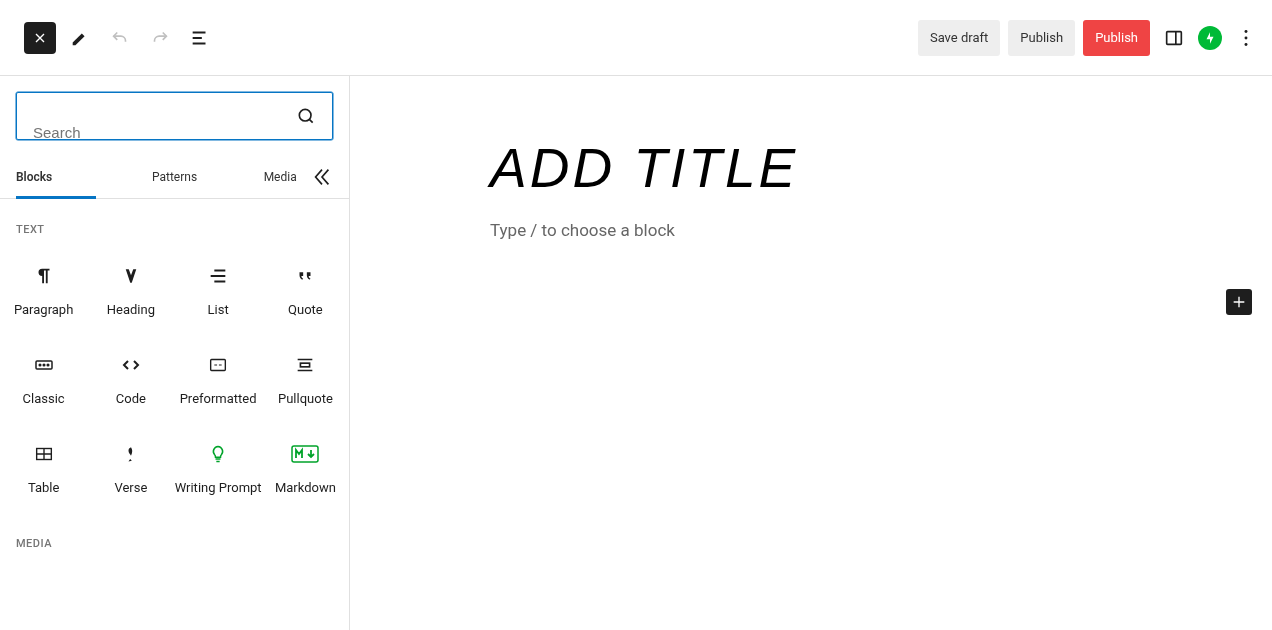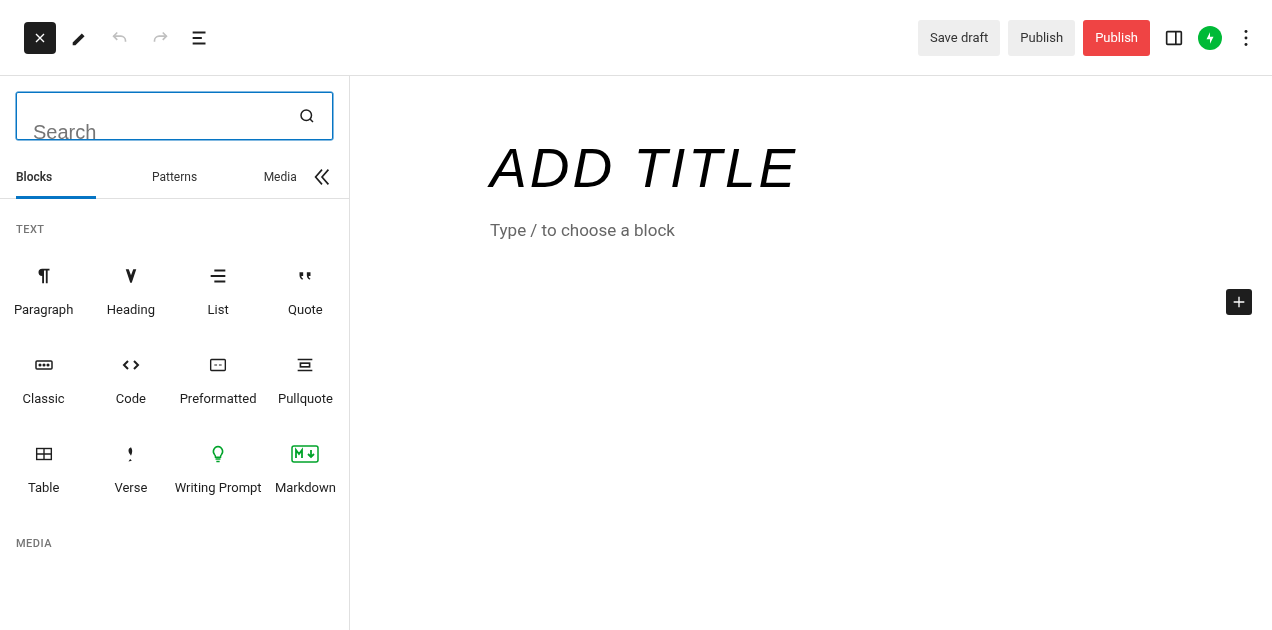--- a/index.html
+++ b/index.html
@@ -10,21 +10,21 @@
   .tb-btn.close { background: #1e1e1e; color: #fff; border-radius: 4px; }
   .tb-btn.disabled { color: #c0c0c0; cursor: default; }
   .tb-text-btn { padding: 0 12px; height: 36px; display: flex; align-items: center; font-size: 13px; border-radius: 3px; cursor: pointer; }
   .tb-text-btn.draft, .tb-text-btn.preview { background: #eeeeee; color: #333; }
   .tb-text-btn.publish { background: #ef4444; color: #fff; }
   .jetpack { width: 24px; height: 24px; background: #00ba37; border-radius: 50%; display: flex; align-items: center; justify-content: center; }
   .body { display: flex; height: calc(630px - 60px); }
   .panel { width: 350px; border-right: 1px solid #e0e0e0; display: flex; flex-direction: column; }
   .search-wrap { padding: 16px; }
   .search-box { height: 48px; border: 1px solid #0675c4; border-radius: 2px; box-shadow: 0 0 0 0.5px #0675c4; display: flex; align-items: center; padding: 0 16px; justify-content: space-between; }
-  .search-input { border: none; outline: none; flex: 1; font-size: 20px; color: #757575; background: transparent; margin-top: 32px; }
+  .search-input { border: none; outline: none; flex: 1; font-size: 15px; color: #757575; background: transparent; margin-top: 32px; }
   .tabs { display: flex; align-items: center; border-bottom: 1px solid #e0e0e0; padding: 0 16px; position: relative; }
   .tab { flex: 1; text-align: center; font-size: 12px; color: #333; padding: 14px 0; cursor: pointer; }
   .tab:first-child { text-align: left; }
   .tab.active { font-weight: 600; position: relative; }
   .tab.active::after { content: ""; position: absolute; left: 0; bottom: -1px; width: 80px; height: 3px; background: #0675c4; }
   .tab-right-icon { position: absolute; right: 16px; top: 50%; transform: translateY(-50%); cursor: pointer; }
   .section-title { font-size: 11px; letter-spacing: 0.5px; color: #757575; text-transform: uppercase; padding: 24px 16px 10px; font-weight: 500; }
   .block-grid { display: grid; grid-template-columns: repeat(4, 1fr); }
   .block-item { display: flex; flex-direction: column; align-items: center; gap: 14px; padding: 18px 0; cursor: pointer; }
   .block-item .icon { height: 24px; display: flex; align-items: center; justify-content: center; }

